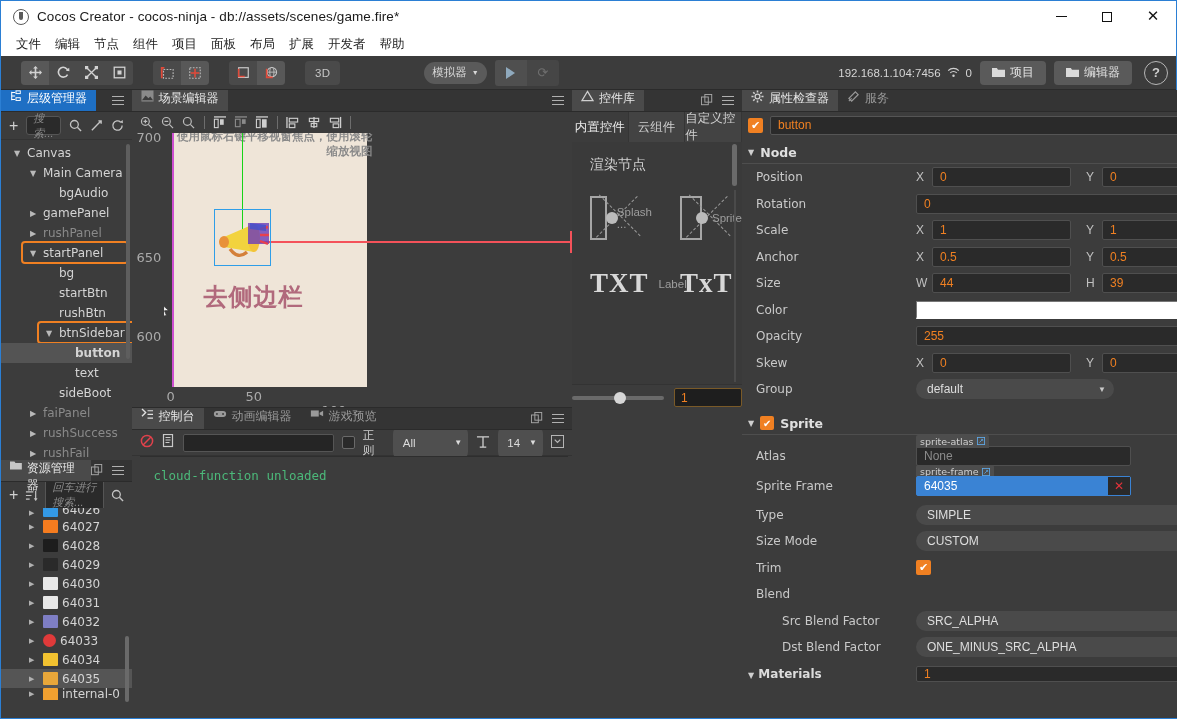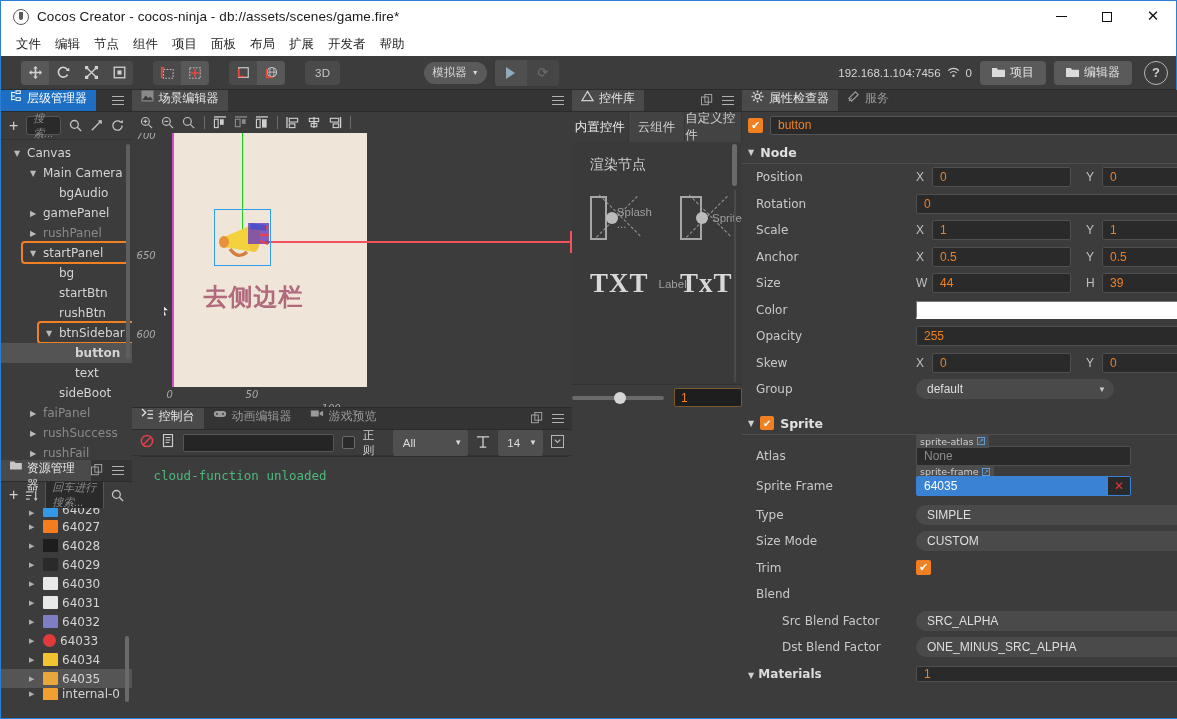--- a/index.html
+++ b/index.html
@@ -174,21 +174,21 @@
   
   .scene-tools {
     height: 21px; min-height: 21px; background: #3c3c3c; display: flex; align-items: center;
     gap: 1px; padding: 0 5px;
   }
   .stbtn { width: 20px; height: 18px; display: flex; align-items: center; justify-content: center; color: #bdbdbd; }
   .stsep { width: 1px; height: 13px; background: #6d6d6d; margin: 0 4px; }
   .scene-wrap { flex: 1; position: relative; overflow: hidden; background: #3c3c3c; }
   .ruler-l { position: absolute; left: 0; top: 0; width: 32px; bottom: 0; background: #3c3c3c; }
   .ruler-b { position: absolute; left: 32px; right: 0; bottom: 0; height: 20px; background: #3c3c3c; }
-  .rtick { position: absolute; color: #aaaaaa; font-size: 10px; font-family: "DejaVu Sans", sans-serif; font-style: italic; }
+  .rtick { position: absolute; color: #aaaaaa; font-size: 13px; font-family: "DejaVu Sans", sans-serif; }
   .canvas-area {
     position: absolute; left: 32px; top: 0; right: 0; bottom: 20px;
     overflow: hidden;
   }
   .canvas-bg {
     position: absolute; left: 8px; top: -12px; width: 195px; height: 268px;
     background: #efe5d8;
   }
   .hint-txt {
     position: absolute; left: 8px; top: -4px; width: 205px; text-align: right;
@@ -763,20 +763,24 @@
                 <rect x="5.5" y="8.5" width="6" height="4" fill="none" stroke="#cfcfcf" stroke-width="1.2"></rect>
               </svg>
           </div>
           <div class="stsep"></div>
         </div>
 
         <div class="scene-wrap">
           <div class="canvas-area">
             <div class="canvas-bg"></div>
             <div class="edge-v"></div>
+            <div class="hint-txt">
+              <div>使用鼠标右键平移视窗焦点，使用滚轮</div>
+              <div>缩放视图</div>
+            </div>
             <div class="axis-v"></div>
             <div class="axis-h"></div>
             <div class="axis-cap"></div>
 
             <svg class="sel-node" style="position:absolute;left:48px;top:74px;width:64px;height:62px" viewBox="0 0 64 62">
               <g>
                 <path d="M12 30 L42 17 L42 45 L12 40 Z" fill="#f2d33e"></path>
                 <ellipse cx="42" cy="31" rx="6" ry="14" fill="#f3c33a"></ellipse>
                 <ellipse cx="12" cy="35" rx="5" ry="6" fill="#e8913a"></ellipse>
                 <path d="M18 42 q8 11 17 3" fill="none" stroke="#d4803a" stroke-width="3.4"></path>

